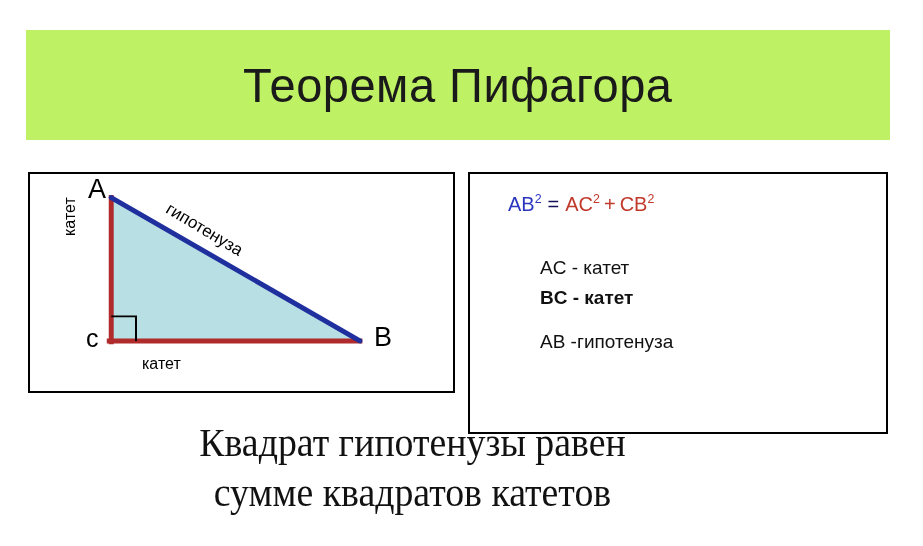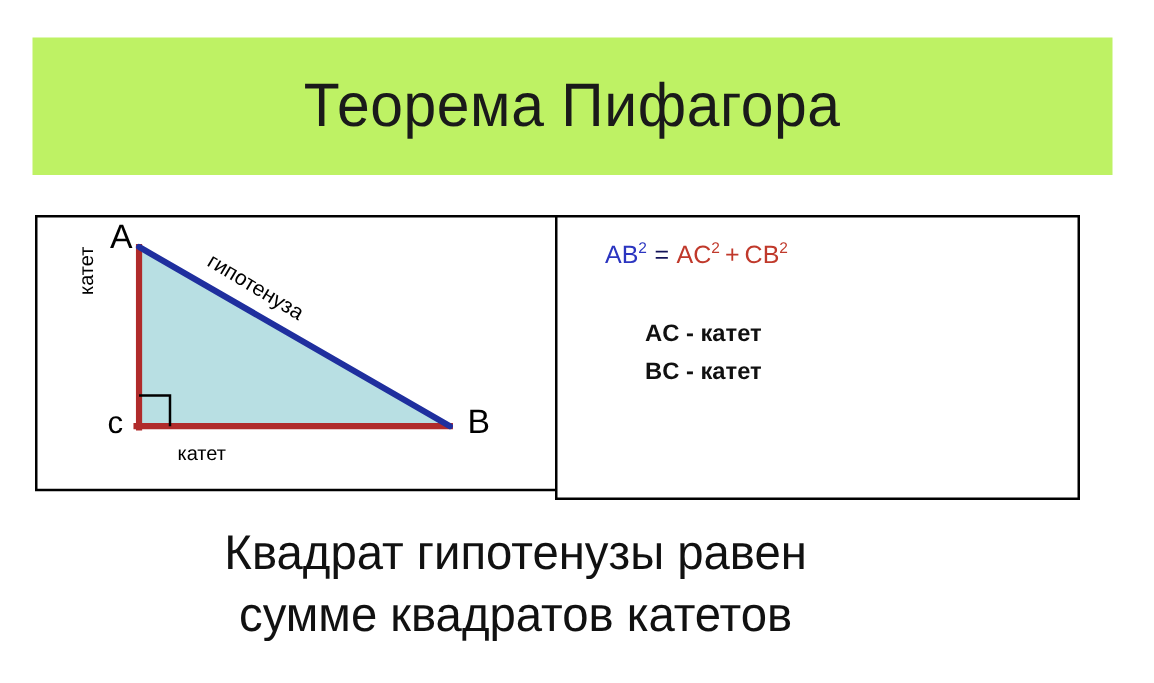--- a/index.html
+++ b/index.html
@@ -45,24 +45,24 @@
     left: 28px;
     top: 172px;
     width: 427px;
     height: 221px;
     border: 2px solid #000000;
     box-sizing: border-box;
     background: #ffffff;
   }
   #formula-panel {
     position: absolute;
-    left: 444px;
+    left: 468px;
     top: 172px;
     width: 420px;
-    height: 228px;
+    height: 262px;
     border: 2px solid #000000;
     box-sizing: border-box;
     background: #ffffff;
   }
 
   
   #triangle-figure {
     position: absolute;
     left: 0;
     top: 0;
@@ -126,31 +126,32 @@
   .eq-rhs { color: #c0392b; }
 
   .definition-line {
     position: absolute;
     left: 70px;
     font-size: 19px;
     line-height: 1;
     color: #111111;
     white-space: nowrap;
   }
-  #definition-ac { top: 84px; font-weight: bold; }
+  #definition-ac { top: 84px; }
   #definition-bc { top: 114px; font-weight: bold; }
   #definition-ab { top: 158px; }
 
   
   #caption {
     position: absolute;
     left: 0;
     top: 418px;
     width: 825px;
     text-align: center;
+    font-family: Liberation Serif, serif;
   }
   .caption-line {
     font-size: 39px;
     line-height: 50px;
     color: #111111;
     white-space: nowrap;
     transform: scaleX(0.97);
   }
 </style>
 </head>
@@ -185,18 +186,19 @@
 </div>
 
 <div id="formula-panel">
 
   <div id="formula-equation">
     <span class="eq-lhs"><span>AB</span><sup>2</sup></span><span class="eq-sign">=</span><span class="eq-rhs"><span>AC</span><sup>2</sup><span style="padding:0 4px;">+</span><span>CB</span><sup>2</sup></span>
   </div>
 
   <div class="definition-line" id="definition-ac">AC - катет</div>
   <div class="definition-line" id="definition-bc">BC - катет</div>
+  <div class="definition-line" id="definition-ab">AB -гипотенуза</div>
 </div>
 
 <div id="caption">
   <div class="caption-line">Квадрат гипотенузы равен</div>
   <div class="caption-line">сумме квадратов катетов</div>
 </div>
 
 </body></html>

